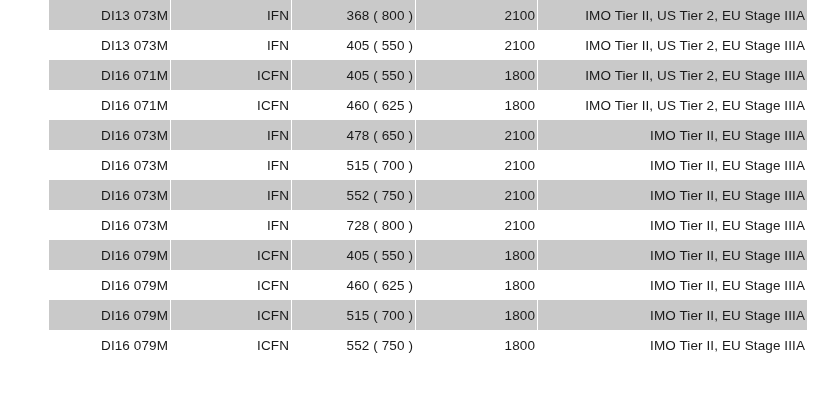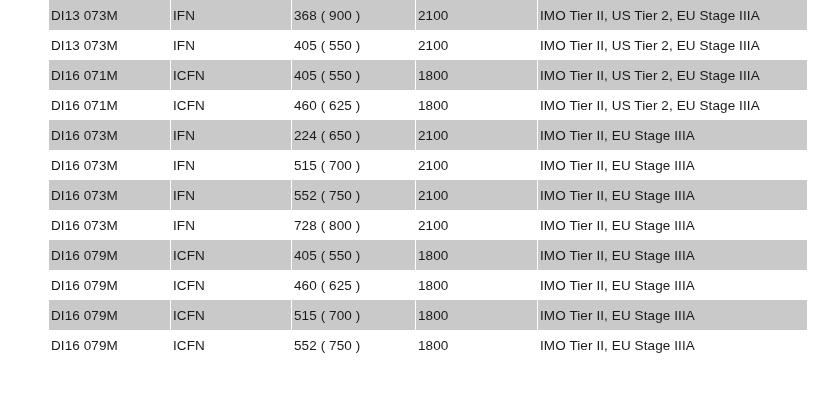--- a/index.html
+++ b/index.html
@@ -29,21 +29,21 @@
   }
   table.spec-table col.c0 { width: 122px; }
   table.spec-table col.c1 { width: 121px; }
   table.spec-table col.c2 { width: 124px; }
   table.spec-table col.c3 { width: 122px; }
   table.spec-table col.c4 { width: 270px; }
 
   table.spec-table td {
     height: 30px;
     padding: 0 2px;
-    text-align: left;
+    text-align: right;
     vertical-align: middle;
     font-size: 13.5px;
     color: #1a1a1a;
     border-left: 1px solid #ffffff;
     border-right: 1px solid #ffffff;
     white-space: nowrap;
     overflow: hidden;
     letter-spacing: 0.1px;
   }
   tr.shaded td {
@@ -65,21 +65,21 @@
       <col class="c0">
         <col class="c1">
         <col class="c2">
         <col class="c3">
         <col class="c4">
     </colgroup>
     <tbody>
         <tr class="shaded">
           <td>DI13 073M</td>
           <td>IFN</td>
-          <td>368 ( 900 )</td>
+          <td>368 ( 800 )</td>
           <td>2100</td>
           <td class="wide">IMO Tier II, US Tier 2, EU Stage IIIA</td>
         </tr>
         <tr class="plain">
           <td>DI13 073M</td>
           <td>IFN</td>
           <td>405 ( 550 )</td>
           <td>2100</td>
           <td class="wide">IMO Tier II, US Tier 2, EU Stage IIIA</td>
         </tr>
@@ -93,21 +93,21 @@
         <tr class="plain">
           <td>DI16 071M</td>
           <td>ICFN</td>
           <td>460 ( 625 )</td>
           <td>1800</td>
           <td class="wide">IMO Tier II, US Tier 2, EU Stage IIIA</td>
         </tr>
         <tr class="shaded">
           <td>DI16 073M</td>
           <td>IFN</td>
-          <td>224 ( 650 )</td>
+          <td>478 ( 650 )</td>
           <td>2100</td>
           <td class="wide">IMO Tier II, EU Stage IIIA</td>
         </tr>
         <tr class="plain">
           <td>DI16 073M</td>
           <td>IFN</td>
           <td>515 ( 700 )</td>
           <td>2100</td>
           <td class="wide">IMO Tier II, EU Stage IIIA</td>
         </tr>

